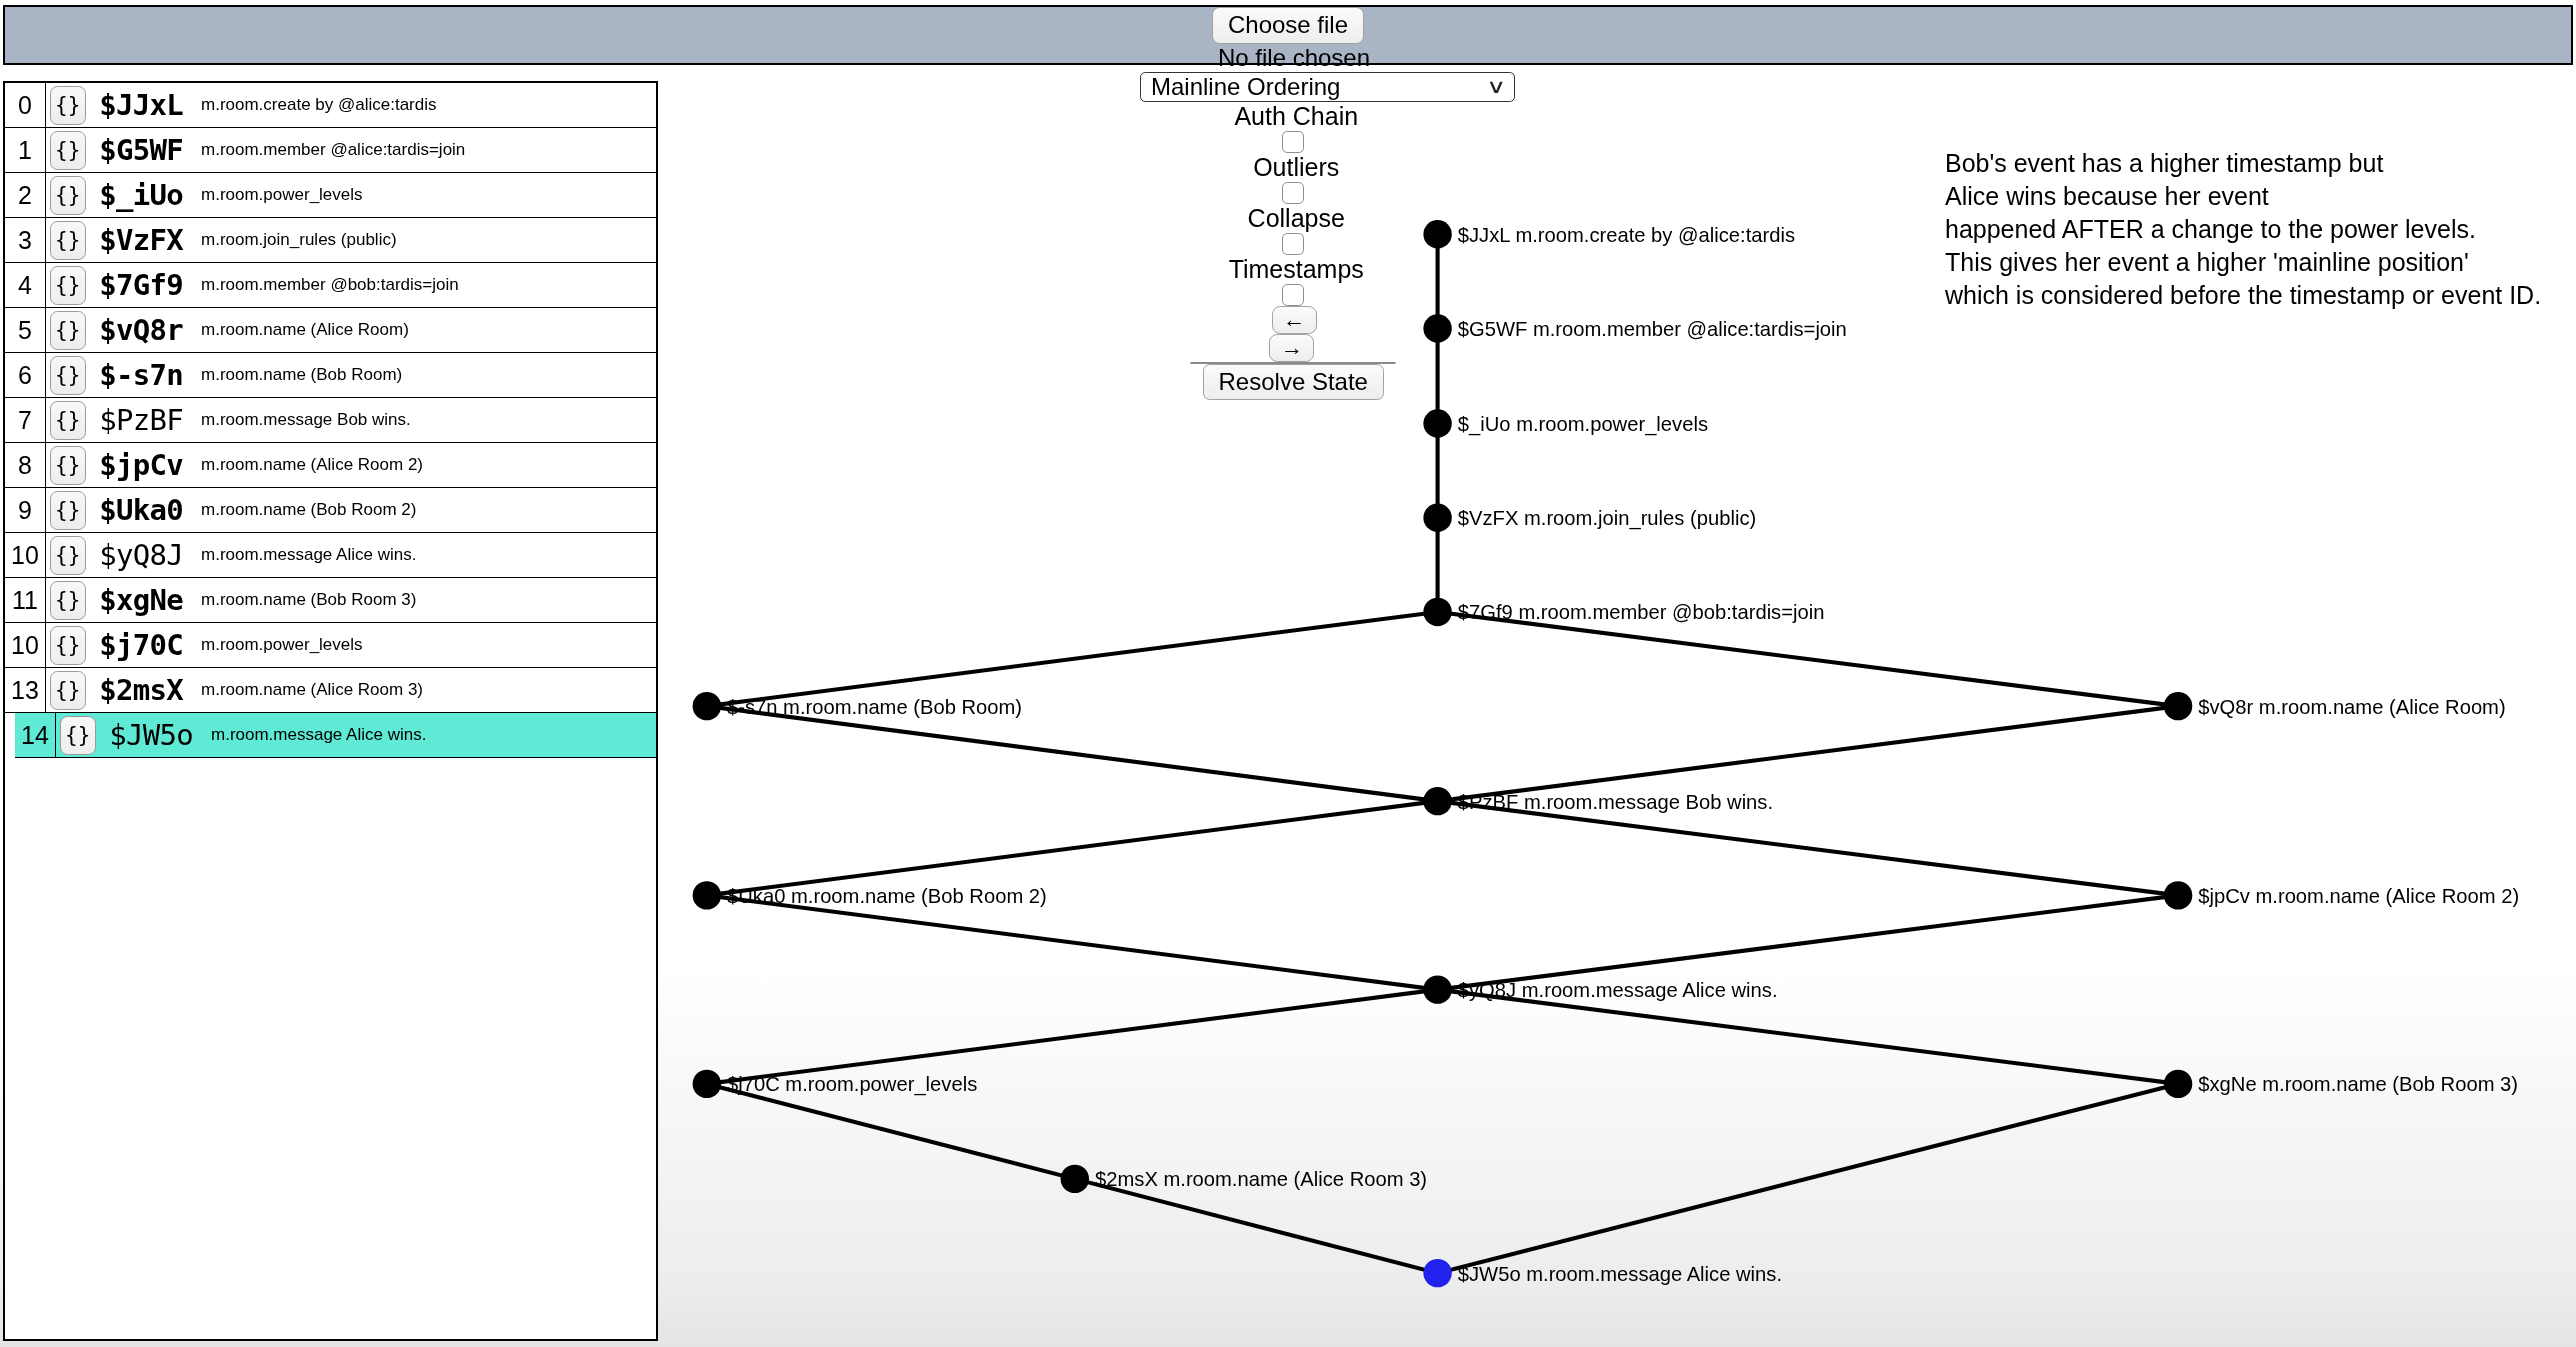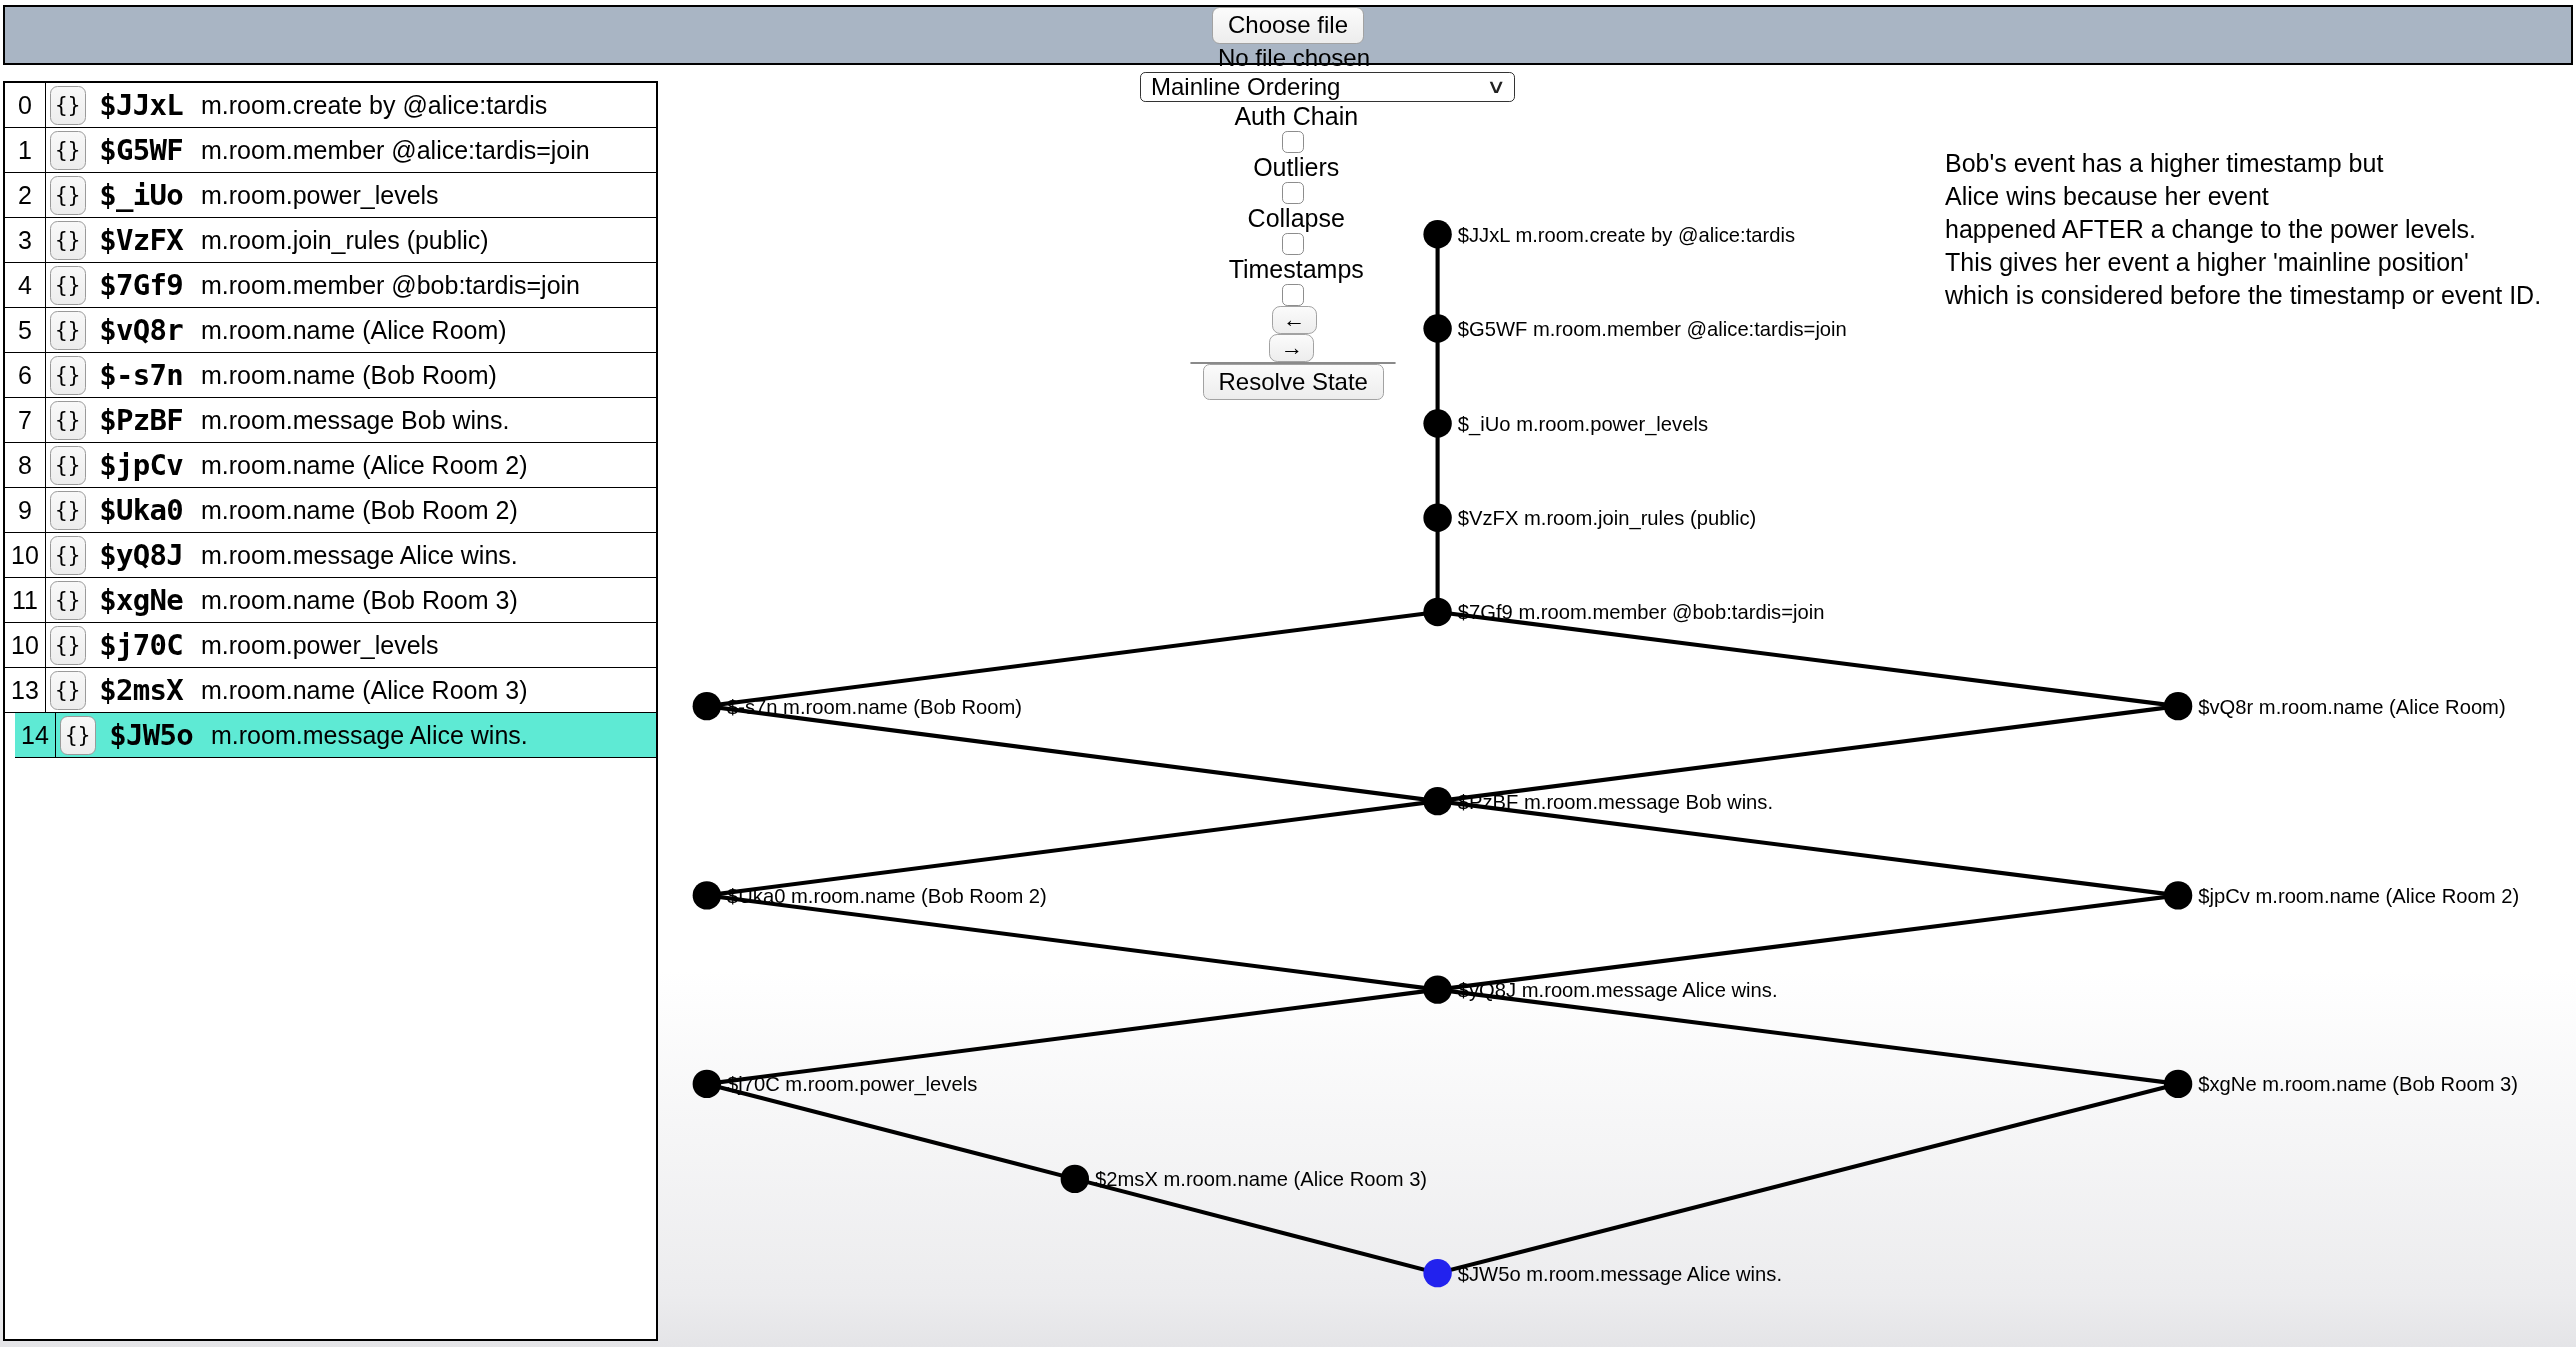--- a/index.html
+++ b/index.html
@@ -52,22 +52,22 @@
     width:40px;flex:none;align-self:stretch;display:flex;align-items:center;justify-content:center;
     border-right:1.5px solid #000;font-size:25px;
   }
   .brace-btn{
     width:36px;height:39px;flex:none;margin-left:3.7px;box-sizing:border-box;
     background:linear-gradient(#f8f8f8,#ededed);border:1.5px solid #9a9a9a;border-radius:7.5px;
     display:flex;align-items:center;justify-content:center;
     font-family:"DejaVu Sans Mono",monospace;font-size:21px;
   }
   .eid{margin-left:13.5px;font-family:"DejaVu Sans Mono",monospace;font-weight:bold;font-size:29px;letter-spacing:-0.7px;}
-  .eid.msg{font-weight:bold;}
-  .desc{margin-left:18px;font-size:25px;}
+  .eid.msg{font-weight:normal;}
+  .desc{margin-left:18px;font-size:17px;}
   
   svg.graph{position:absolute;left:0;top:0;}
   svg.graph text{font-family:"Liberation Sans",sans-serif;font-size:27px;fill:#000;}
   
   .annotation{position:absolute;left:1945px;top:147px;width:658px;font-size:25px;line-height:33px;}
 </style>
 </head>
 <body>
 
 <div class="toolbar">

